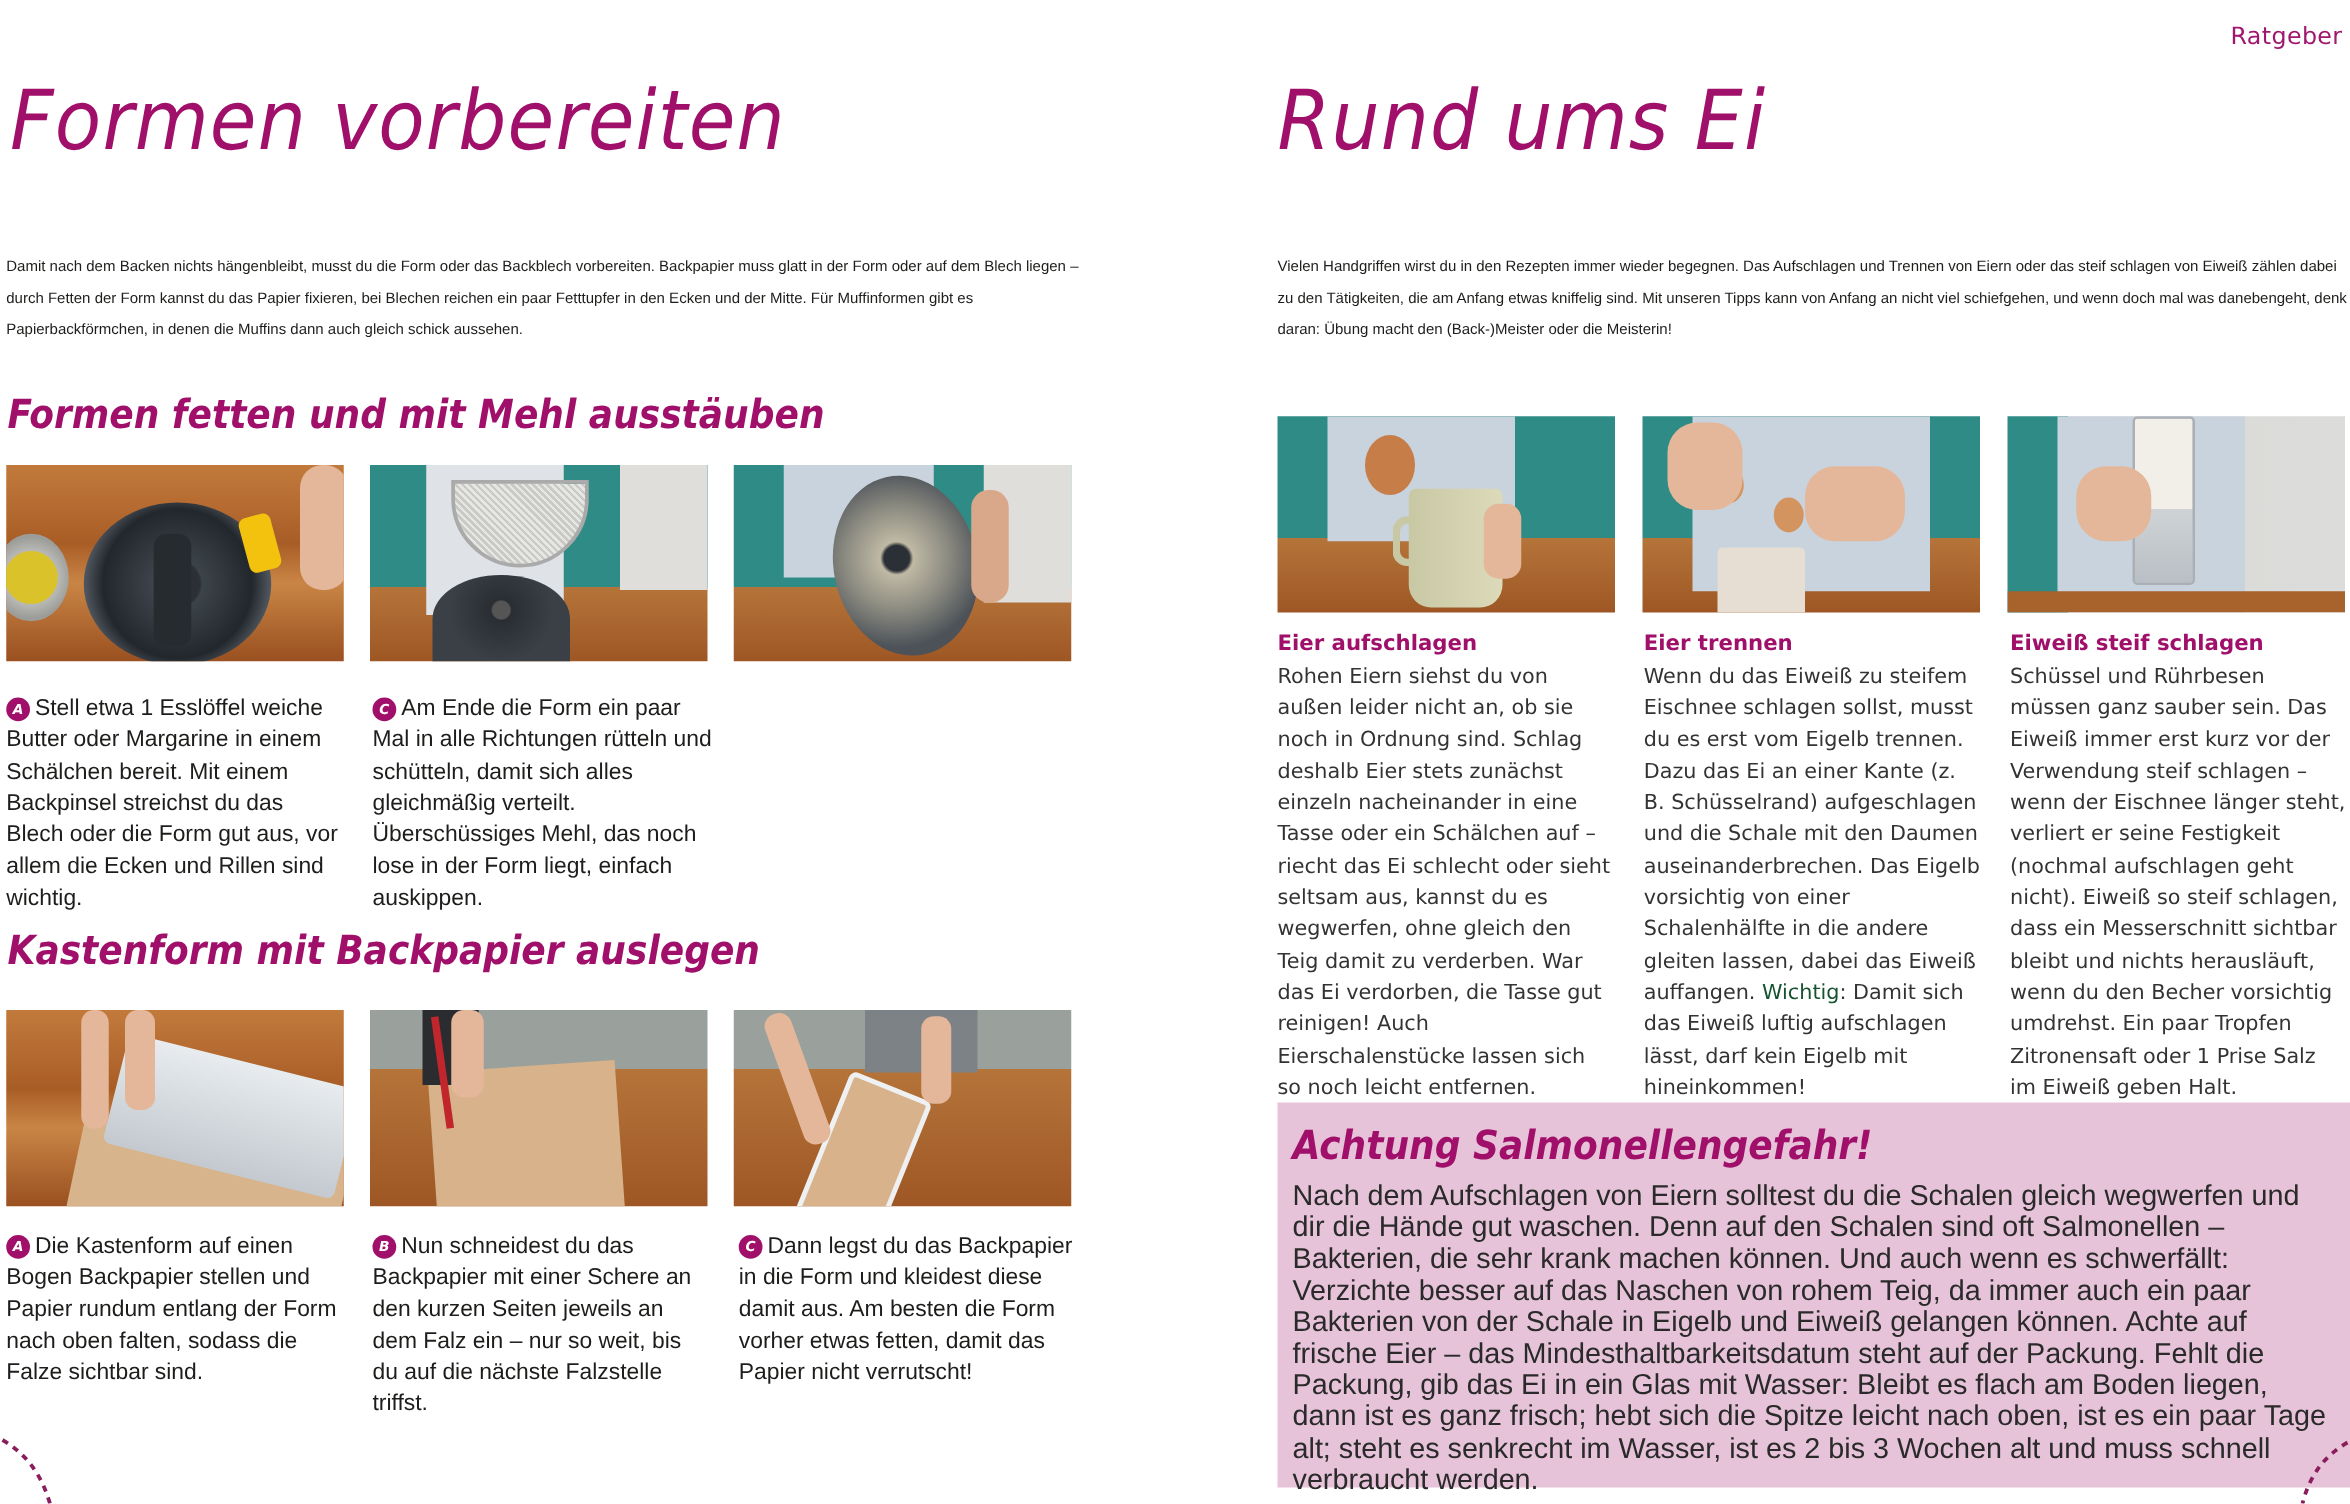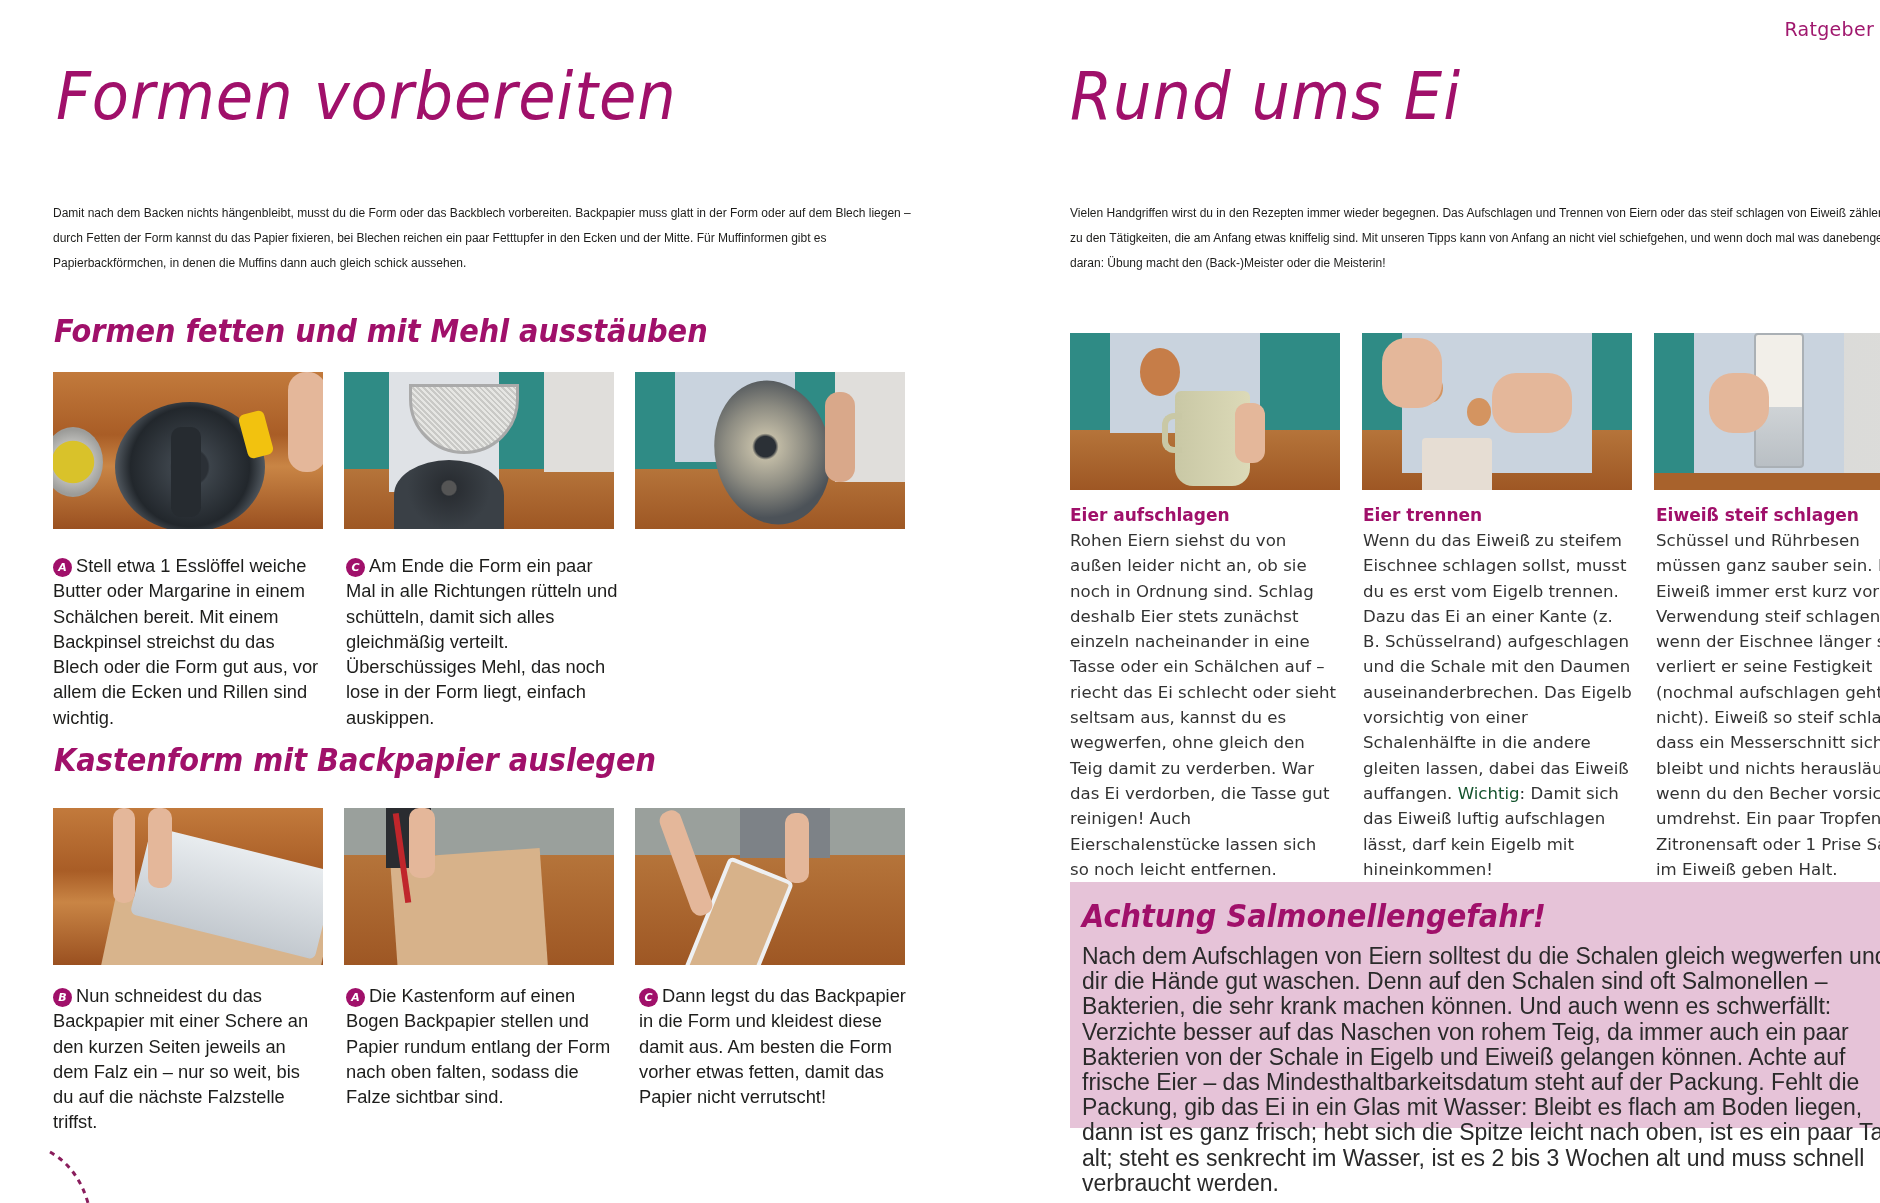--- a/index.html
+++ b/index.html
@@ -1,19 +1,19 @@
 <!DOCTYPE html>
 <html><head>
 <meta charset="utf-8">
 <style>
   * { box-sizing: border-box; margin: 0; padding: 0; }
   html, body { width: 1880px; height: 1203px; background: #ffffff; overflow: hidden; }
   body { position: relative; font-family: "DejaVu Sans", sans-serif; color: #1d1d1b; }
 
-  .page { position: absolute; top: 0; height: 1203px; margin-left: 48px; }
+  .page { position: absolute; top: 0; height: 1203px; }
   .page-left { left: 0; width: 900px; }
   .page-right { left: 1010px; width: 870px; }
 
   .running-head {
     position: absolute; top: 18px; right: 6px;
     font-family: "DejaVu Sans", sans-serif; 
     font-size: 19px; color: #a0186e; letter-spacing: 0.3px;
   }
 
   .title {
@@ -70,21 +70,21 @@
     font-family: "DejaVu Sans", sans-serif; font-size: 17px; line-height: 25px;
     color: #a0106a; font-weight: 600;
   }
   .egg-body {
     font-family: "DejaVu Sans", sans-serif; font-size: 16.6px; line-height: 25.3px;
     color: #333;
   }
   .accent { color: #14532d; }
 
   .warn-box {
-    position: absolute; left: 12px; top: 882px; width: 858px; height: 246px;
+    position: absolute; left: 12px; top: 882px; width: 858px; height: 308px;
     background: #e6c3d8; padding: 12px 12px 0 12px;
   }
   .warn-title {
     font-family: "DejaVu Sans", sans-serif; font-style: italic;
     font-size: 32px; color: #a0106a; line-height: 44px;
     transform: scaleX(0.9); transform-origin: left center; white-space: nowrap;
   }
   .warn-body {
     margin-top: 6px;
     font-family: "Liberation Sans", sans-serif; font-size: 23px; line-height: 25.2px;
@@ -148,22 +148,22 @@
     </div>
     <div class="photo ph-grey" title="Pressing baking paper into the loaf pan">
       <div class="ph-shape" style="left:105px;top:0;width:90px;height:50px;background:#7d8287;"></div>
       <div class="ph-shape" style="left:60px;top:55px;width:70px;height:170px;border:4px solid #eef0f2;background:#d7b28a;border-radius:6px;transform:rotate(22deg);"></div>
       <div class="ph-shape" style="left:40px;top:0;width:22px;height:110px;border-radius:10px;background:#e4b79a;transform:rotate(-20deg);"></div>
       <div class="ph-shape" style="left:150px;top:5px;width:24px;height:70px;border-radius:10px;background:#e4b79a;"></div>
     </div>
   </div>
 
   <div class="steps" style="top:983px; left:5px;">
+    <p class="step"><span class="badge">A</span><span>Die Kastenform auf einen Bogen Backpapier stellen und Papier rundum entlang der Form nach oben falten, sodass die Falze sichtbar sind.</span></p>
     <p class="step"><span class="badge">B</span><span>Nun schneidest du das Backpapier mit einer Schere an den kurzen Seiten jeweils an dem Falz ein – nur so weit, bis du auf die nächste Falzstelle triffst.</span></p>
-    <p class="step"><span class="badge">A</span><span>Die Kastenform auf einen Bogen Backpapier stellen und Papier rundum entlang der Form nach oben falten, sodass die Falze sichtbar sind.</span></p>
     <p class="step"><span class="badge">C</span><span>Dann legst du das Backpapier in die Form und kleidest diese damit aus. Am besten die Form vorher etwas fetten, damit das Papier nicht verrutscht!</span></p>
   </div>
 
   <svg class="deco-arc" style="left:0;top:1148px;" width="60" height="55">
     <path d="M2 4 Q 30 20 40 55" fill="none" stroke="#8a1d5c" stroke-width="3" stroke-dasharray="5 5"></path>
   </svg>
 </section>
 
 <section class="page page-right">
   <h1 class="title">Rund ums Ei</h1>

